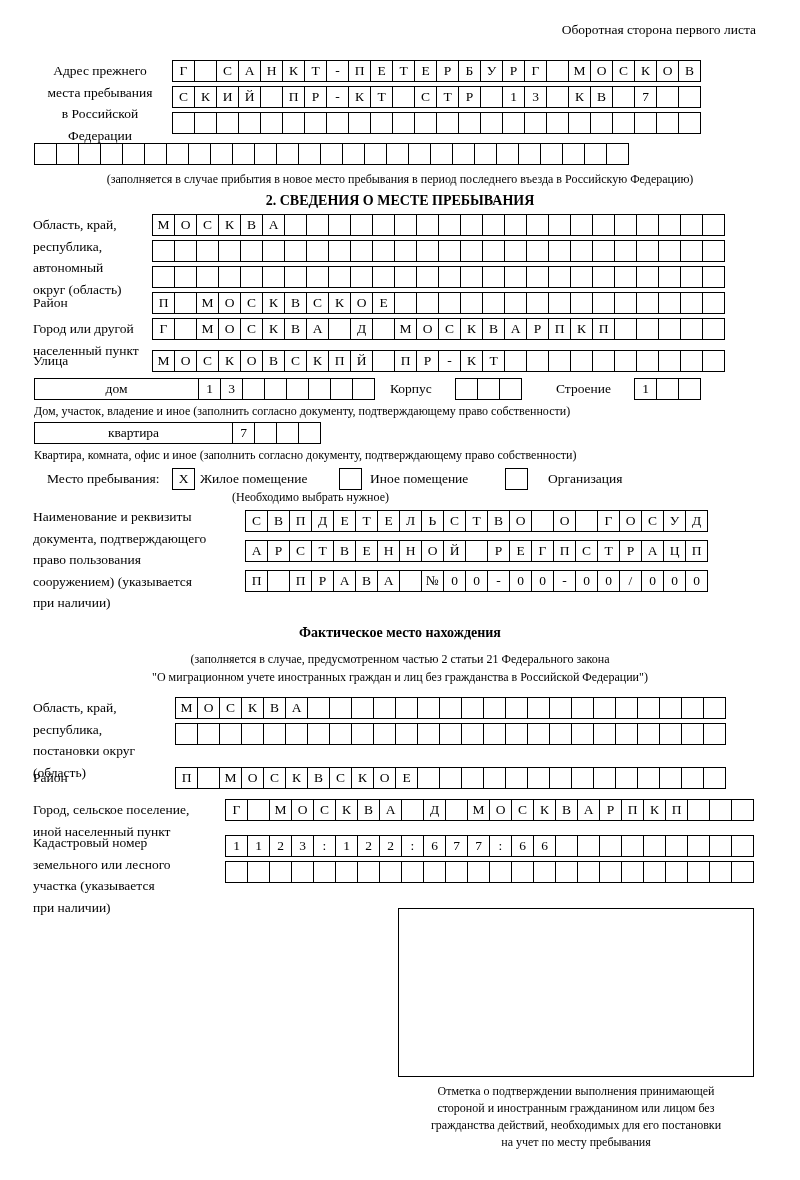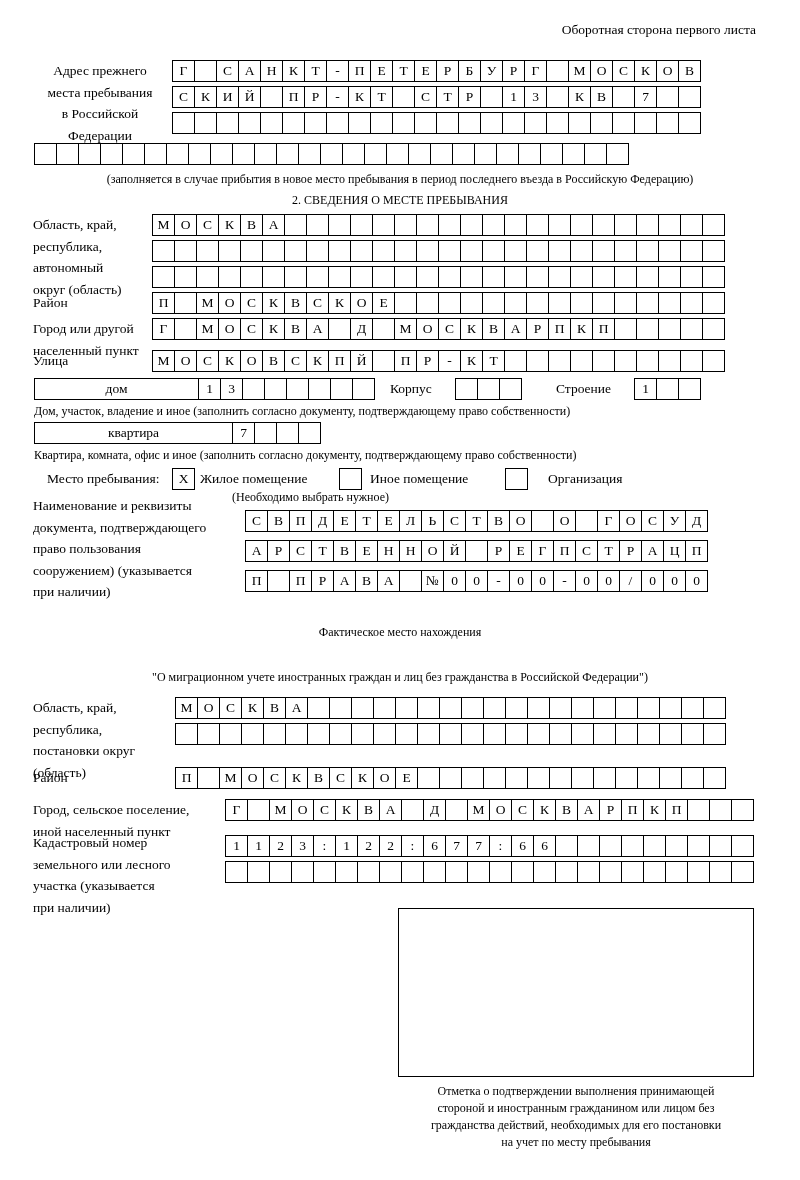--- a/index.html
+++ b/index.html
@@ -57,22 +57,22 @@
     box-sizing: border-box;
     height: 22px;
     font-size: 13.5px;
     line-height: 20px;
     text-align: center;
   }
   .note {
     font-size: 12px;
   }
   .sectitle {
-    font-weight: normal;
-    font-size: 12px;
+    font-weight: bold;
+    font-size: 14px;
     text-align: center;
   }
   .bigbox {
     border: 1px solid #000;
     box-sizing: border-box;
   }
   .capt {
     font-size: 12px;
     text-align: center;
     line-height: 17px;
@@ -431,21 +431,21 @@
 
   <div class="abs labelblock" style="left:31px; top:468px;margin-left:16px;">Место пребывания:</div>
   <div class="abs cell" style="left:172px; top:468px;">X</div>
   <div class="abs labelblock" style="left:200px; top:468px;">Жилое помещение</div>
   <div class="abs cell" style="left:339px; top:468px;"></div>
   <div class="abs labelblock" style="left:370px; top:468px;">Иное помещение</div>
   <div class="abs cell" style="left:505px; top:468px;"></div>
   <div class="abs labelblock" style="left:548px; top:468px;">Организация</div>
   <div class="abs note" style="left:232px; top:490px;">(Необходимо выбрать нужное)</div>
 
-  <div class="abs" style="left:33px; top:495px; width:210px;">
+  <div class="abs" style="left:33px; top:506px; width:210px;">
     <div class="labelblock">Наименование и реквизиты</div>
     <div class="labelblock">документа, подтверждающего</div>
     <div class="labelblock">право пользования</div>
     <div class="labelblock">сооружением) (указывается</div>
     <div class="labelblock">при наличии)</div>
   </div>
 
   <div class="abs cells" style="left:245px; top:510px;">
     <div class="cell">С</div>
     <div class="cell">В</div>
@@ -510,20 +510,21 @@
     <div class="cell">-</div>
     <div class="cell">0</div>
     <div class="cell">0</div>
     <div class="cell">/</div>
     <div class="cell">0</div>
     <div class="cell">0</div>
     <div class="cell">0</div>
   </div>
 
   <div class="abs sectitle" style="left:0; top:625px; width:800px;">Фактическое место нахождения</div>
+  <div class="abs note center" style="left:0; top:652px; width:800px;">(заполняется в случае, предусмотренном частью 2 статьи 21 Федерального закона</div>
   <div class="abs note center" style="left:0; top:670px; width:800px;">"О миграционном учете иностранных граждан и лиц без гражданства в Российской Федерации")</div>
 
   <div class="abs" style="left:33px; top:697px; width:145px;">
     <div class="labelblock">Область, край,</div>
     <div class="labelblock">республика,</div>
     <div class="labelblock">постановки округ</div>
     <div class="labelblock">(область)</div>
   </div>
   <div class="abs cells" style="left:175px; top:697px;">
     <div class="cell">М</div>

